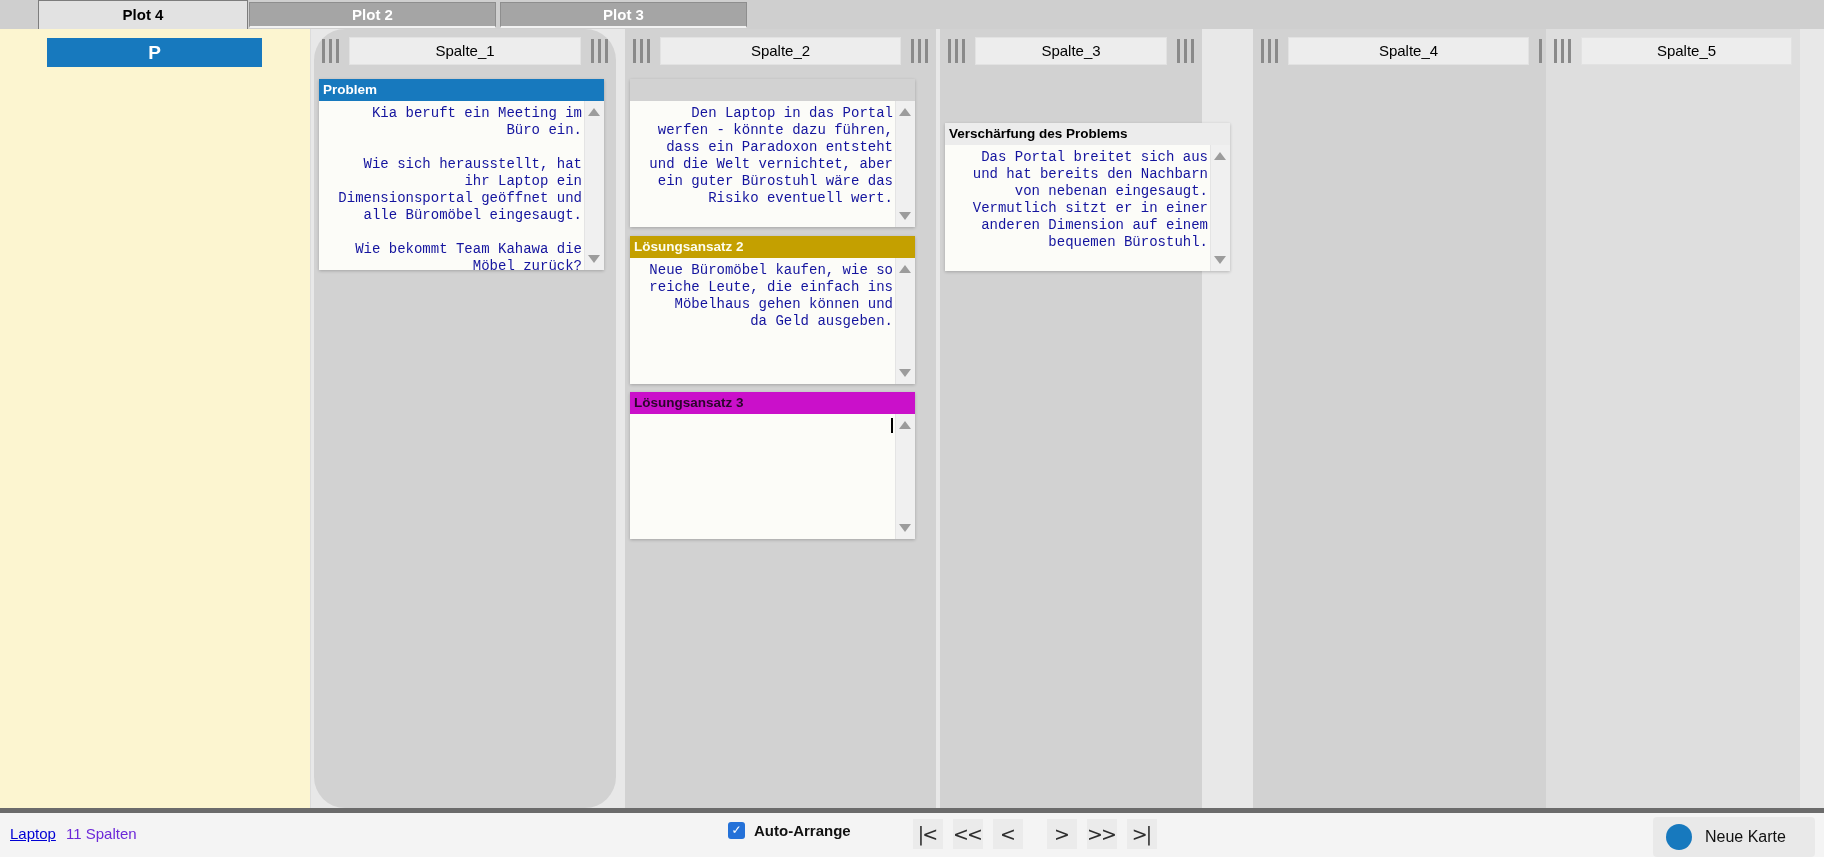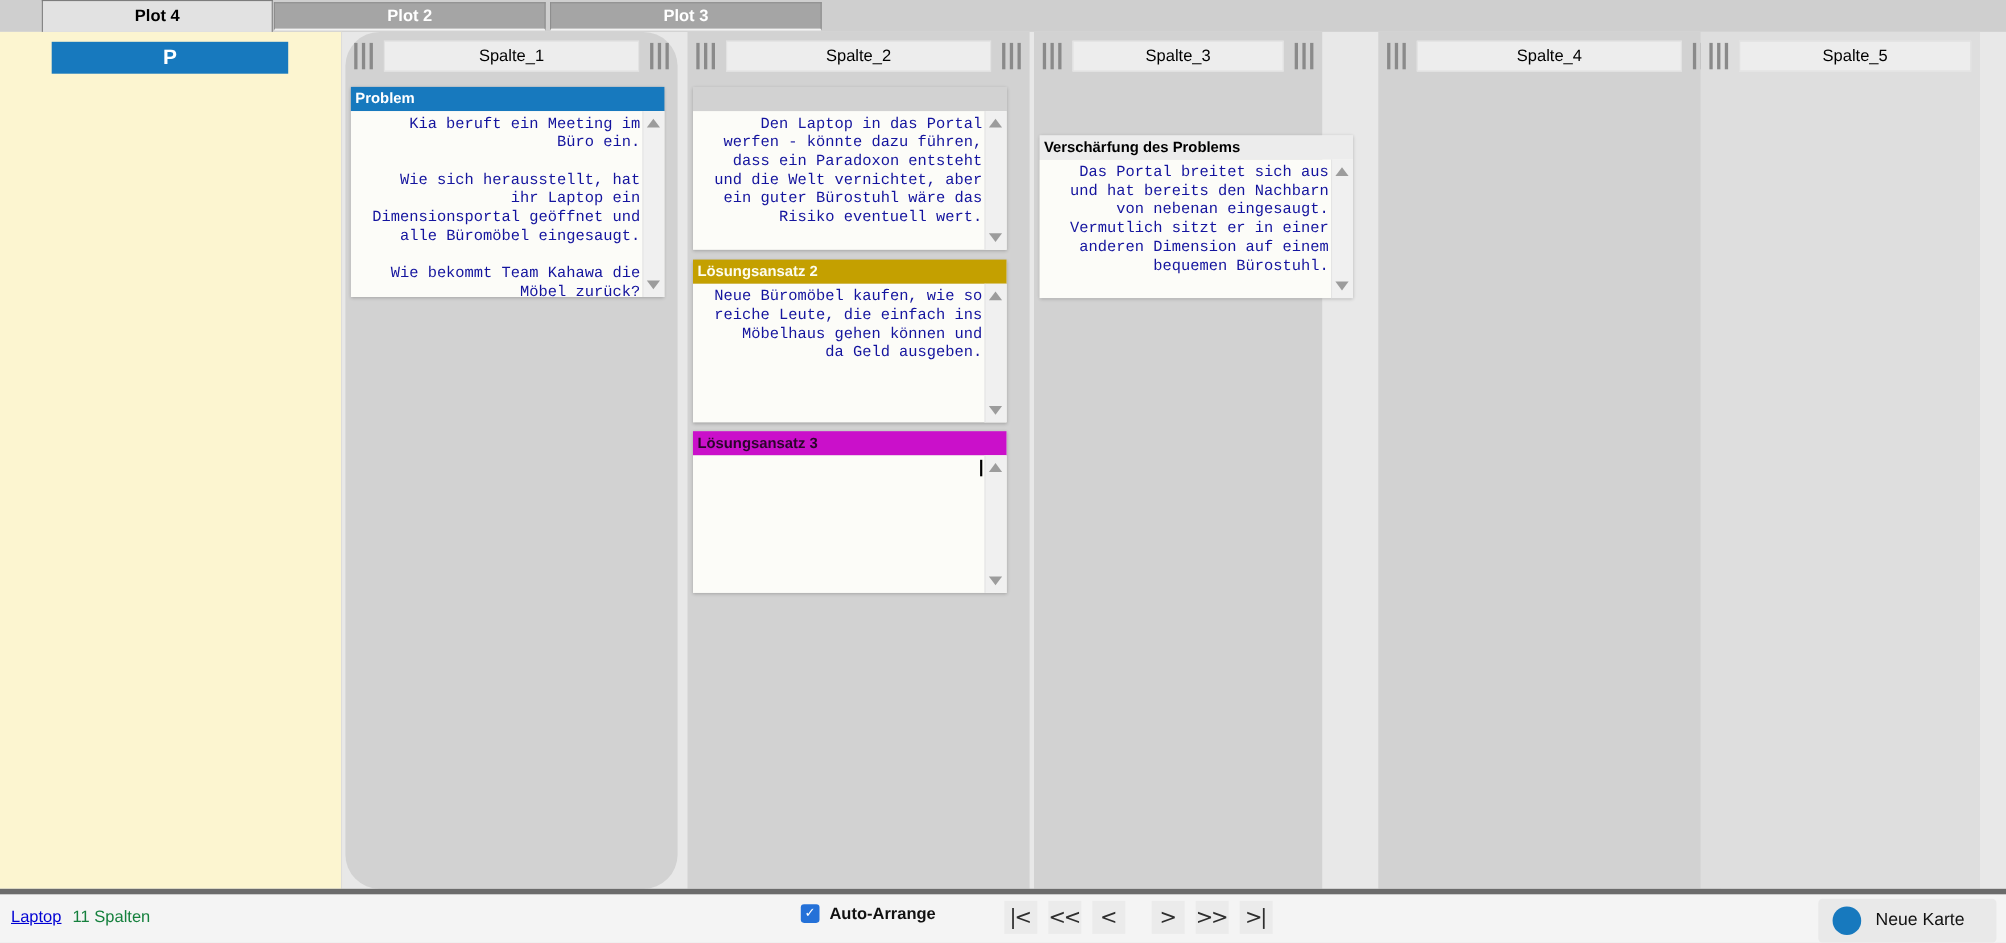--- a/index.html
+++ b/index.html
@@ -58,21 +58,21 @@
   .arr{position:absolute;left:3px;width:0;height:0;border-left:6px solid transparent;
     border-right:6px solid transparent;cursor:pointer;}
   .arr-up{top:7px;border-bottom:8px solid #9c9c9c;}
   .arr-down{bottom:7px;border-top:8px solid #9c9c9c;}
 
   
   .statusbar{position:absolute;left:0;top:808px;width:1824px;height:49px;background:#f4f4f4;
     border-top:5px solid #6b6b6b;box-sizing:border-box;}
   .help-link{position:absolute;left:10px;top:12px;font-size:15px;color:#0000d4;
     text-decoration:underline;cursor:pointer;}
-  .col-count{position:absolute;left:66px;top:12px;font-size:15px;color:#15803d;}
+  .col-count{position:absolute;left:66px;top:12px;font-size:15px;color:#6d28d9;}
   .auto-arrange{position:absolute;left:728px;top:9px;display:flex;gap:9px;}
   .checkbox{width:17px;height:17px;background:#2471d8;border-radius:3px;color:#fff;font-size:12px;
     line-height:17px;text-align:center;cursor:pointer;}
   .checkbox::after{content:"✓";}
   .auto-arrange-label{font-size:15px;color:#111;font-weight:bold;}
   .navgroup{position:absolute;left:913px;top:6px;display:flex;gap:10px;}
   .nav-btn{width:30px;height:30px;background:#ebebeb;color:#2e2e2e;font-size:19px;
     letter-spacing:-2px;display:flex;align-items:center;justify-content:center;cursor:pointer;
     font-family:"DejaVu Sans",sans-serif;padding-right:2px;box-sizing:border-box;}
   .nav-fwd{margin-left:14px;}

